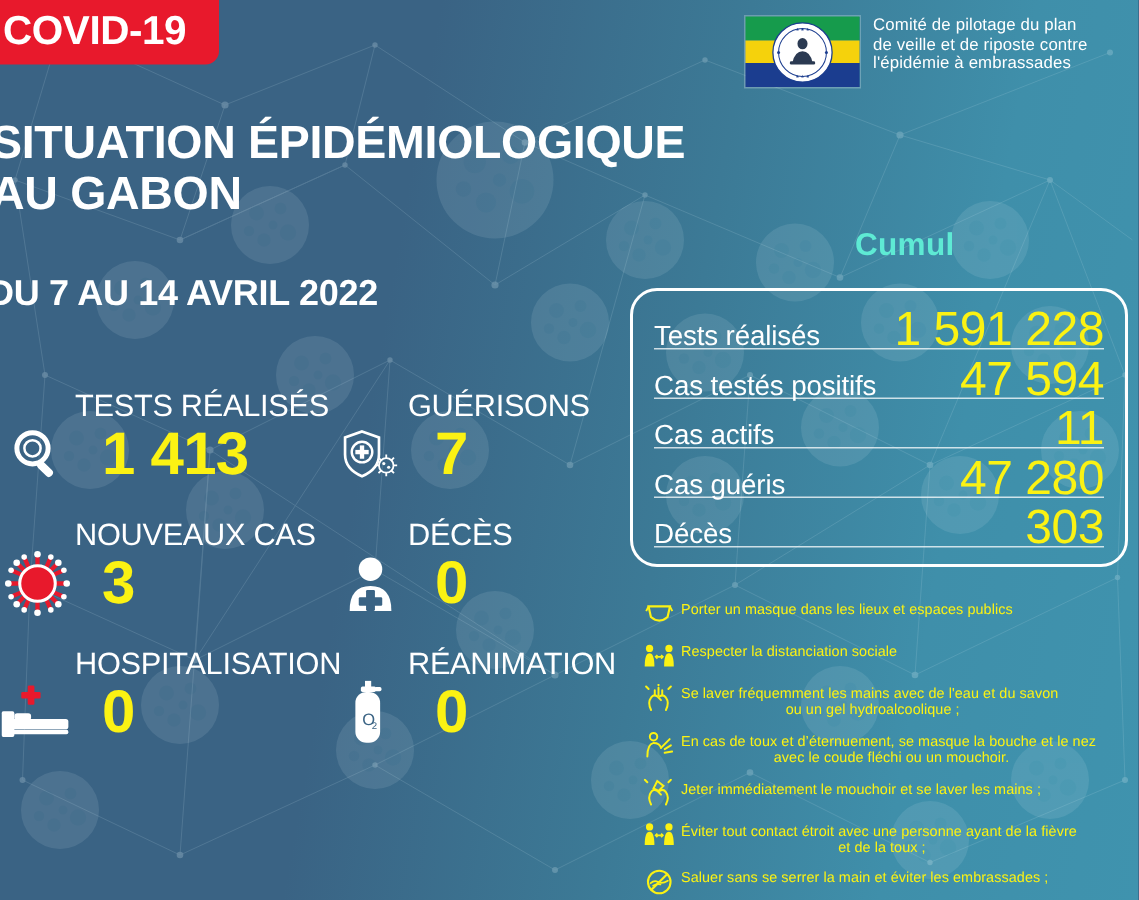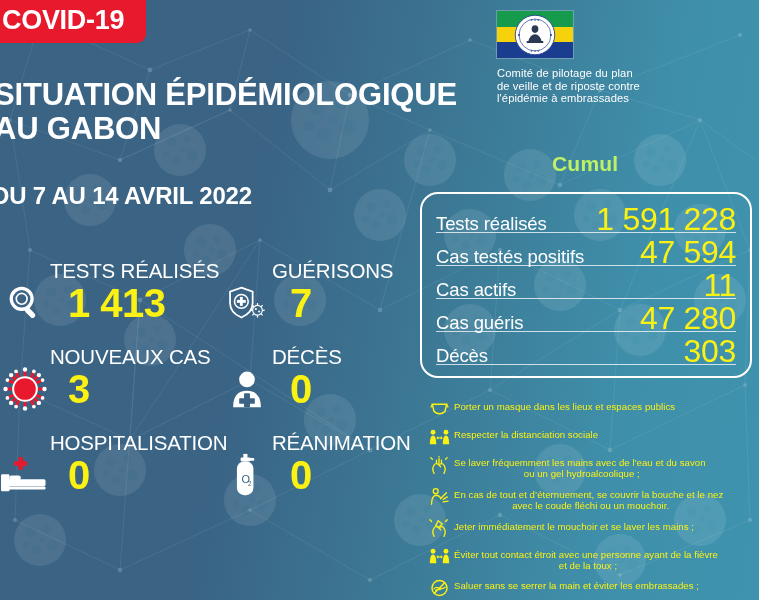--- a/index.html
+++ b/index.html
@@ -22,21 +22,21 @@
   .covid-badge{
     position:absolute;left:-14px;top:0;
     background:#e8192c;color:#fff;
     font-size:27px;font-weight:bold;letter-spacing:-.3px;
     padding:7px 22px 9px 16px;
     border-bottom-right-radius:9px;
     line-height:1;
   }
   .logo-wrap{
     position:absolute;left:497px;top:11px;
-    display:flex;align-items:flex-start;gap:9px;flex-direction:column;
+    display:flex;align-items:flex-start;gap:9px;
   }
   .flag{width:76px;height:47px;position:relative;flex:0 0 auto;
         box-shadow:0 0 0 1px rgba(255,255,255,.25);}
   .flag .band{position:absolute;left:0;width:100%;height:33.34%;}
   .flag .g{top:0;background:#169b4c;}
   .flag .y{top:33.33%;background:#f5d20c;}
   .flag .b{top:66.66%;background:#1b3d8f;}
   .seal{
     position:absolute;left:50%;top:50%;transform:translate(-50%,-50%);
     width:42px;height:42px;
@@ -73,22 +73,22 @@
     color:#ffffff;font-size:20.5px;line-height:22px;white-space:nowrap;
     letter-spacing:-.2px;
   }
   .stat-value{
     color:#fbf213;font-size:40px;font-weight:bold;line-height:40px;
     letter-spacing:-.5px;margin-top:1px;margin-left:18px;
   }
 
   
   .cumul-title{
-    position:absolute;left:552px;top:152px;
-    color:#bef264;font-size:21px;font-weight:bold;letter-spacing:.2px;
+    position:absolute;left:570px;top:152px;
+    color:#5eead4;font-size:21px;font-weight:bold;letter-spacing:.2px;
   }
   .cumul-card{
     position:absolute;left:420px;top:192px;width:332px;height:186px;
     border:2px solid #ffffff;border-radius:18px;
     box-sizing:border-box;
   }
   .cumul-inner{padding:6px 14px 0 14px;}
   .cumul-row{
     display:flex;align-items:baseline;justify-content:space-between;
     border-bottom:1.5px solid rgba(255,255,255,.75);
@@ -489,21 +489,21 @@
       <svg width="20" height="19" viewBox="0 0 24 23">
         <g fill="none" stroke="#fbf213" stroke-width="1.6" stroke-linecap="round">
           <circle cx="8" cy="5" r="3"></circle>
           <path d="M3 21 Q3 11 8 10 Q13 10 14 14"></path>
           <path d="M14 14 L21 7"></path>
           <path d="M17 15 L22 12 M17 18 L23 17"></path>
         </g>
       </svg>
     </div>
     <div class="tip-txt">
-      <span>En cas de tout et d’éternuement, se couvrir la bouche et le nez</span>
+      <span>En cas de toux et d’éternuement, se masque la bouche et le nez</span>
       <span class="l2">avec le coude fléchi ou un mouchoir.</span>
     </div>
   </div>
 
   <div class="tip">
     <div class="tip-ico">
       <svg width="20" height="19" viewBox="0 0 24 23">
         <g fill="none" stroke="#fbf213" stroke-width="1.6" stroke-linecap="round">
           <path d="M6 21 Q3 15 6 11 Q8 8 11 10 L14 13"></path>
           <path d="M18 21 Q21 15 18 11 Q16 8 13 10"></path>

